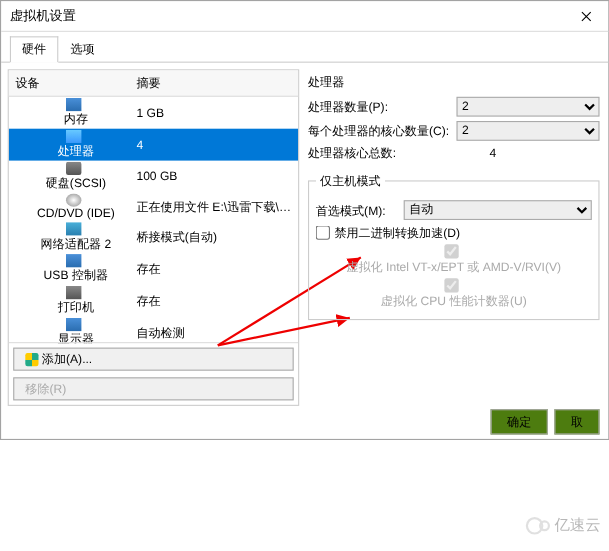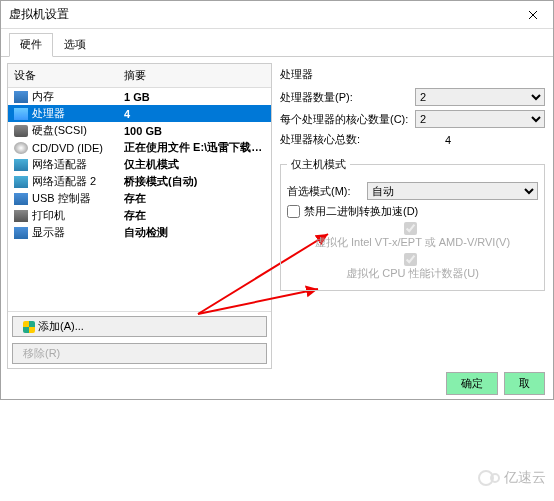--- a/index.html
+++ b/index.html
@@ -13,38 +13,38 @@
 .tab.active { border: 1px solid #ccc; border-bottom: 1px solid #fff; background: #fff; margin-bottom: -1px; }
 .content { display: flex; height: calc(100% - 80px); padding: 6px; gap: 6px; }
 .left-pane { width: 265px; border: 1px solid #ccc; background: #fff; position: relative; display: flex; flex-direction: column; }
 .list-header { display: flex; padding: 4px 6px; border-bottom: 1px solid #ddd; background: #f7f7f7; font-size: 11px; }
 .col-dev { width: 110px; }
 .col-sum { flex: 1; }
 .list-body { flex: 1; overflow: hidden; }
 .list-row { display: flex; padding: 1px 6px; align-items: center; font-size: 11px; cursor: pointer; }
 .list-row.selected { background: #0078d7; color: #fff; }
 .dev-icon { width: 14px; height: 12px; margin-right: 4px; display: inline-block; }
-.row-dev { width: 110px; display: flex; align-items: center; white-space: nowrap; overflow: hidden; }
-.row-sum { flex: 1; white-space: nowrap; overflow: hidden; text-overflow: ellipsis; font-weight: bold; }
+.row-dev { width: 110px; display: flex; align-items: center; white-space: nowrap; overflow: hidden; flex-direction: column; }
+.row-sum { flex: 1; white-space: nowrap; overflow: hidden; text-overflow: ellipsis; }
 .right-pane { flex: 1; padding: 4px 2px; position: relative; font-size: 11px; }
 .group-label { font-size: 11px; margin-bottom: 6px; }
 .prop-row { display: flex; align-items: center; margin: 4px 0; }
 .prop-label { width: 135px; }
 .prop-val { flex: 1; }
 select { width: 100%; height: 18px; font-size: 11px; border: 1px solid #aaa; background: #eee; }
 fieldset { border: 1px solid #ccc; margin-top: 10px; padding: 6px; }
 legend { font-size: 11px; padding: 0 4px; }
 .checkbox-row { display: flex; align-items: center; margin: 3px 0; font-size: 11px; }
 .checkbox-row input[type=checkbox] { margin-right: 4px; }
 .disabled-text { color: #aaa; flex-direction: column; }
 .bottom-bar-left { display: flex; gap: 6px; justify-content: center; padding: 4px; border-top: 1px solid #ddd; margin-top: -1px; flex-direction: column; }
 .btn { padding: 2px 10px; border: 1px solid #aaa; background: #f0f0f0; font-size: 11px; cursor: pointer; display: flex; align-items: center; gap: 3px; }
 .btn:disabled { color: #aaa; }
 .bottom-bar-main { position: absolute; bottom: 4px; right: 8px; display: flex; gap: 6px; }
-.main-btn { padding: 3px 14px; border: 1px solid #aaa; background: #86efac; font-size: 11px; cursor: pointer; }
+.main-btn { padding: 3px 14px; border: 1px solid #aaa; background: #4d7c0f; font-size: 11px; cursor: pointer; }
 .watermark { position: absolute; bottom: 14px; right: 8px; opacity: 0.6; display: flex; align-items: center; gap: 4px; font-size: 14px; color: #888; }
 .watermark-circle { width: 16px; height: 16px; border: 2px solid #ccc; border-radius: 50%; }
 .watermark-circle.small { width: 10px; height: 10px; margin-left: -8px; }
 svg.arrow { position: absolute; left: 180px; top: 120px; width: 150px; height: 140px; pointer-events: none; }
 .ic-mem { background: linear-gradient(#4a90d9,#2a6db0); }
 .ic-cpu { background: linear-gradient(#4a90d9,#2a6db0); }
 .ic-disk { background: linear-gradient(#888,#555); border-radius: 2px; }
 .ic-cd { background: radial-gradient(#fff,#888); border-radius: 50%; }
 .ic-net { background: linear-gradient(#4ab0d9,#2a80b0); }
 .ic-usb { background: linear-gradient(#4a90d9,#2a6db0); }
@@ -102,27 +102,20 @@
           <div class="list-row">
             <div class="row-dev">
               <span class="dev-icon ic-cd"></span>
               <span>CD/DVD (IDE)</span>
             </div>
             <div class="row-sum">正在使用文件 E:\迅雷下载\CentOS-...</div>
           </div>
           <div class="list-row">
             <div class="row-dev">
               <span class="dev-icon ic-net"></span>
-              <span>网络适配器</span>
-            </div>
-            <div class="row-sum">仅主机模式</div>
-          </div>
-          <div class="list-row">
-            <div class="row-dev">
-              <span class="dev-icon ic-net"></span>
               <span>网络适配器 2</span>
             </div>
             <div class="row-sum">桥接模式(自动)</div>
           </div>
           <div class="list-row">
             <div class="row-dev">
               <span class="dev-icon ic-usb"></span>
               <span>USB 控制器</span>
             </div>
             <div class="row-sum">存在</div>

